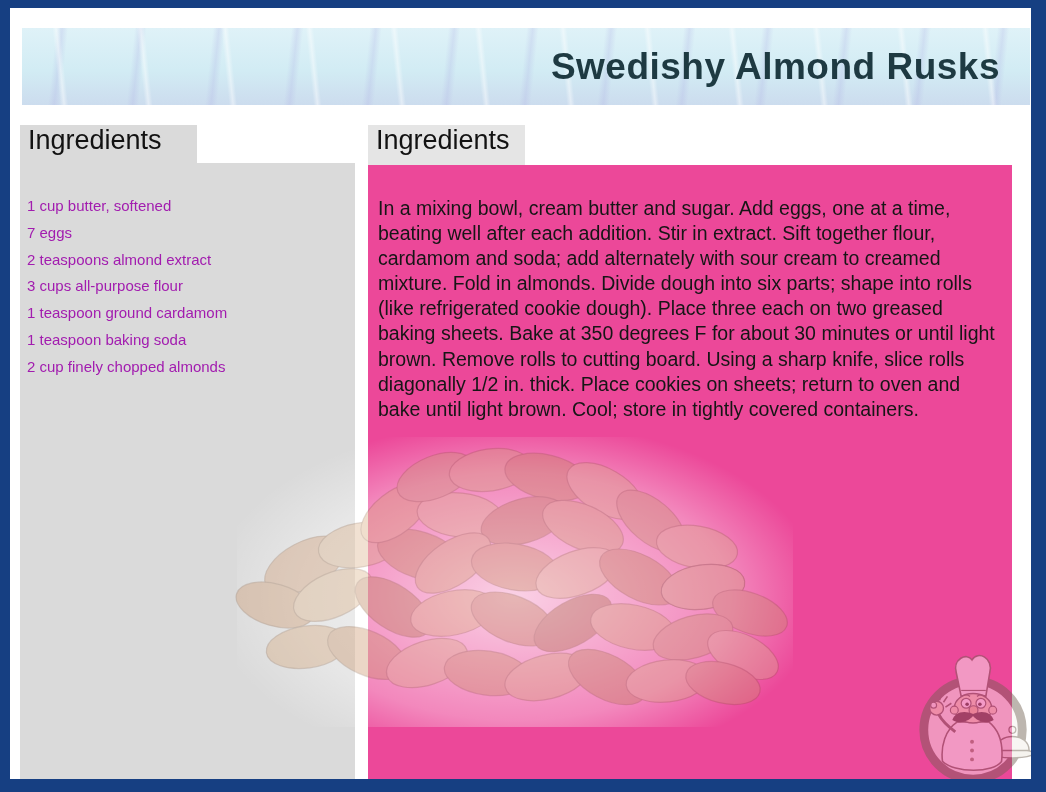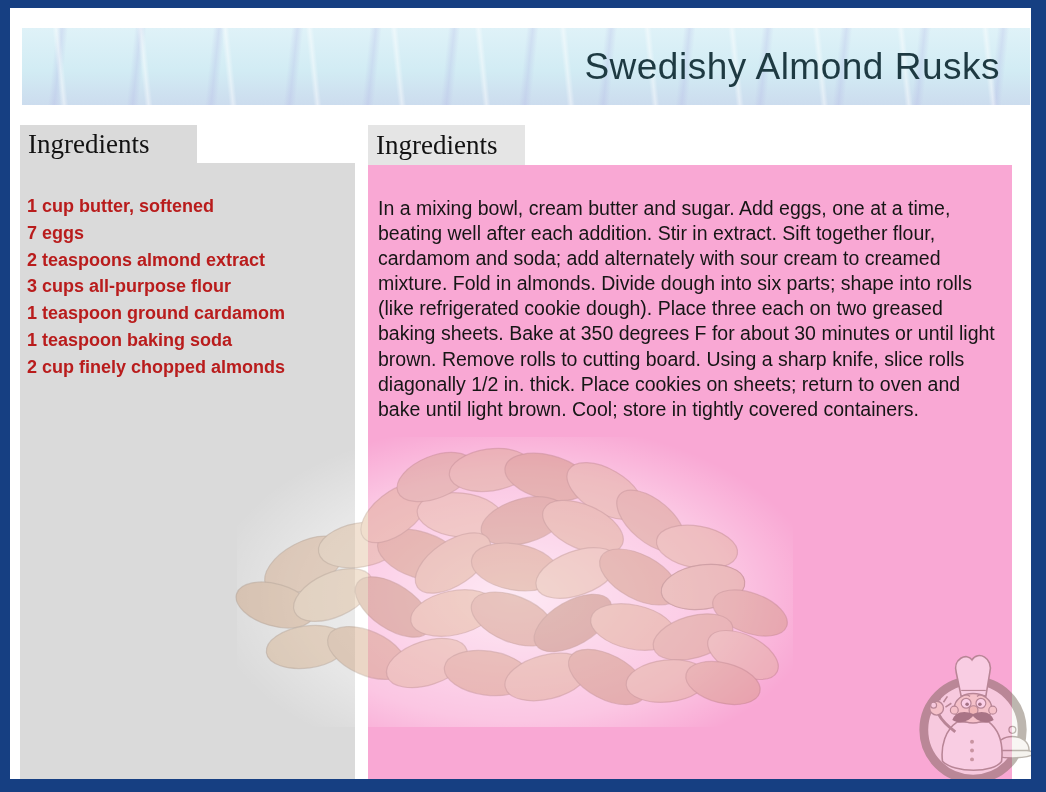--- a/index.html
+++ b/index.html
@@ -18,33 +18,33 @@
   #header{
     position:absolute; left:22px; top:28px; width:1008px; height:77px; z-index:2;
     background:
       repeating-linear-gradient(84deg, rgba(255,255,255,0.00) 0 38px, rgba(255,255,255,0.45) 42px, rgba(255,255,255,0.00) 46px 84px),
       repeating-linear-gradient(96deg, rgba(176,178,228,0.00) 0 34px, rgba(176,178,228,0.28) 40px, rgba(176,178,228,0.00) 46px 78px),
       linear-gradient(180deg,#dff2f8 0%, #d2ecf4 55%, #ccdcee 100%);
     display:flex; align-items:center; justify-content:flex-end;
   }
   #page-title{
     color:#1e3a42; font-size:37px; letter-spacing:0.5px; padding-right:30px;
-    font-weight:400;
+    font-weight:700;
   }
 
   
-  .hd-box{position:absolute; z-index:2; display:flex; align-items:center;font-family:Liberation Serif, serif;}
+  .hd-box{position:absolute; z-index:2; display:flex; }
   #ing-heading-box{left:20px; top:125px; width:177px; height:38px; background:#dadada;}
   #dir-heading-box{left:368px; top:125px; width:157px; height:40px; background:#e5e5e5;}
   .hd-text{font-size:27px; color:#121212; padding-left:8px; font-weight:400;}
 
   #ing-body{position:absolute; left:20px; top:163px; width:335px; height:616px; background:#dadada; z-index:1;}
-  #dir-body{position:absolute; left:368px; top:165px; width:644px; height:614px; background:#f9a8d4; z-index:1;}
+  #dir-body{position:absolute; left:368px; top:165px; width:644px; height:614px; background:#ec4899; z-index:1;}
 
-  #ing-list{position:relative; z-index:4; padding:30px 6px 0 7px; font-size:18px; color:#b91c1c;font-weight:bold;}
+  #ing-list{position:relative; z-index:4; padding:30px 6px 0 7px; font-size:15px; color:#a21caf;}
   .ing-item{line-height:26.8px; white-space:nowrap;}
 
   #dir-text{
     position:relative; z-index:4; padding:31px 12px 0 10px;
     font-size:19.5px; line-height:25.1px; color:#161616; text-align:left;
   }
 
   
   #almond-backdrop{
     position:absolute; left:237px; top:437px; width:556px; height:290px; z-index:2;

